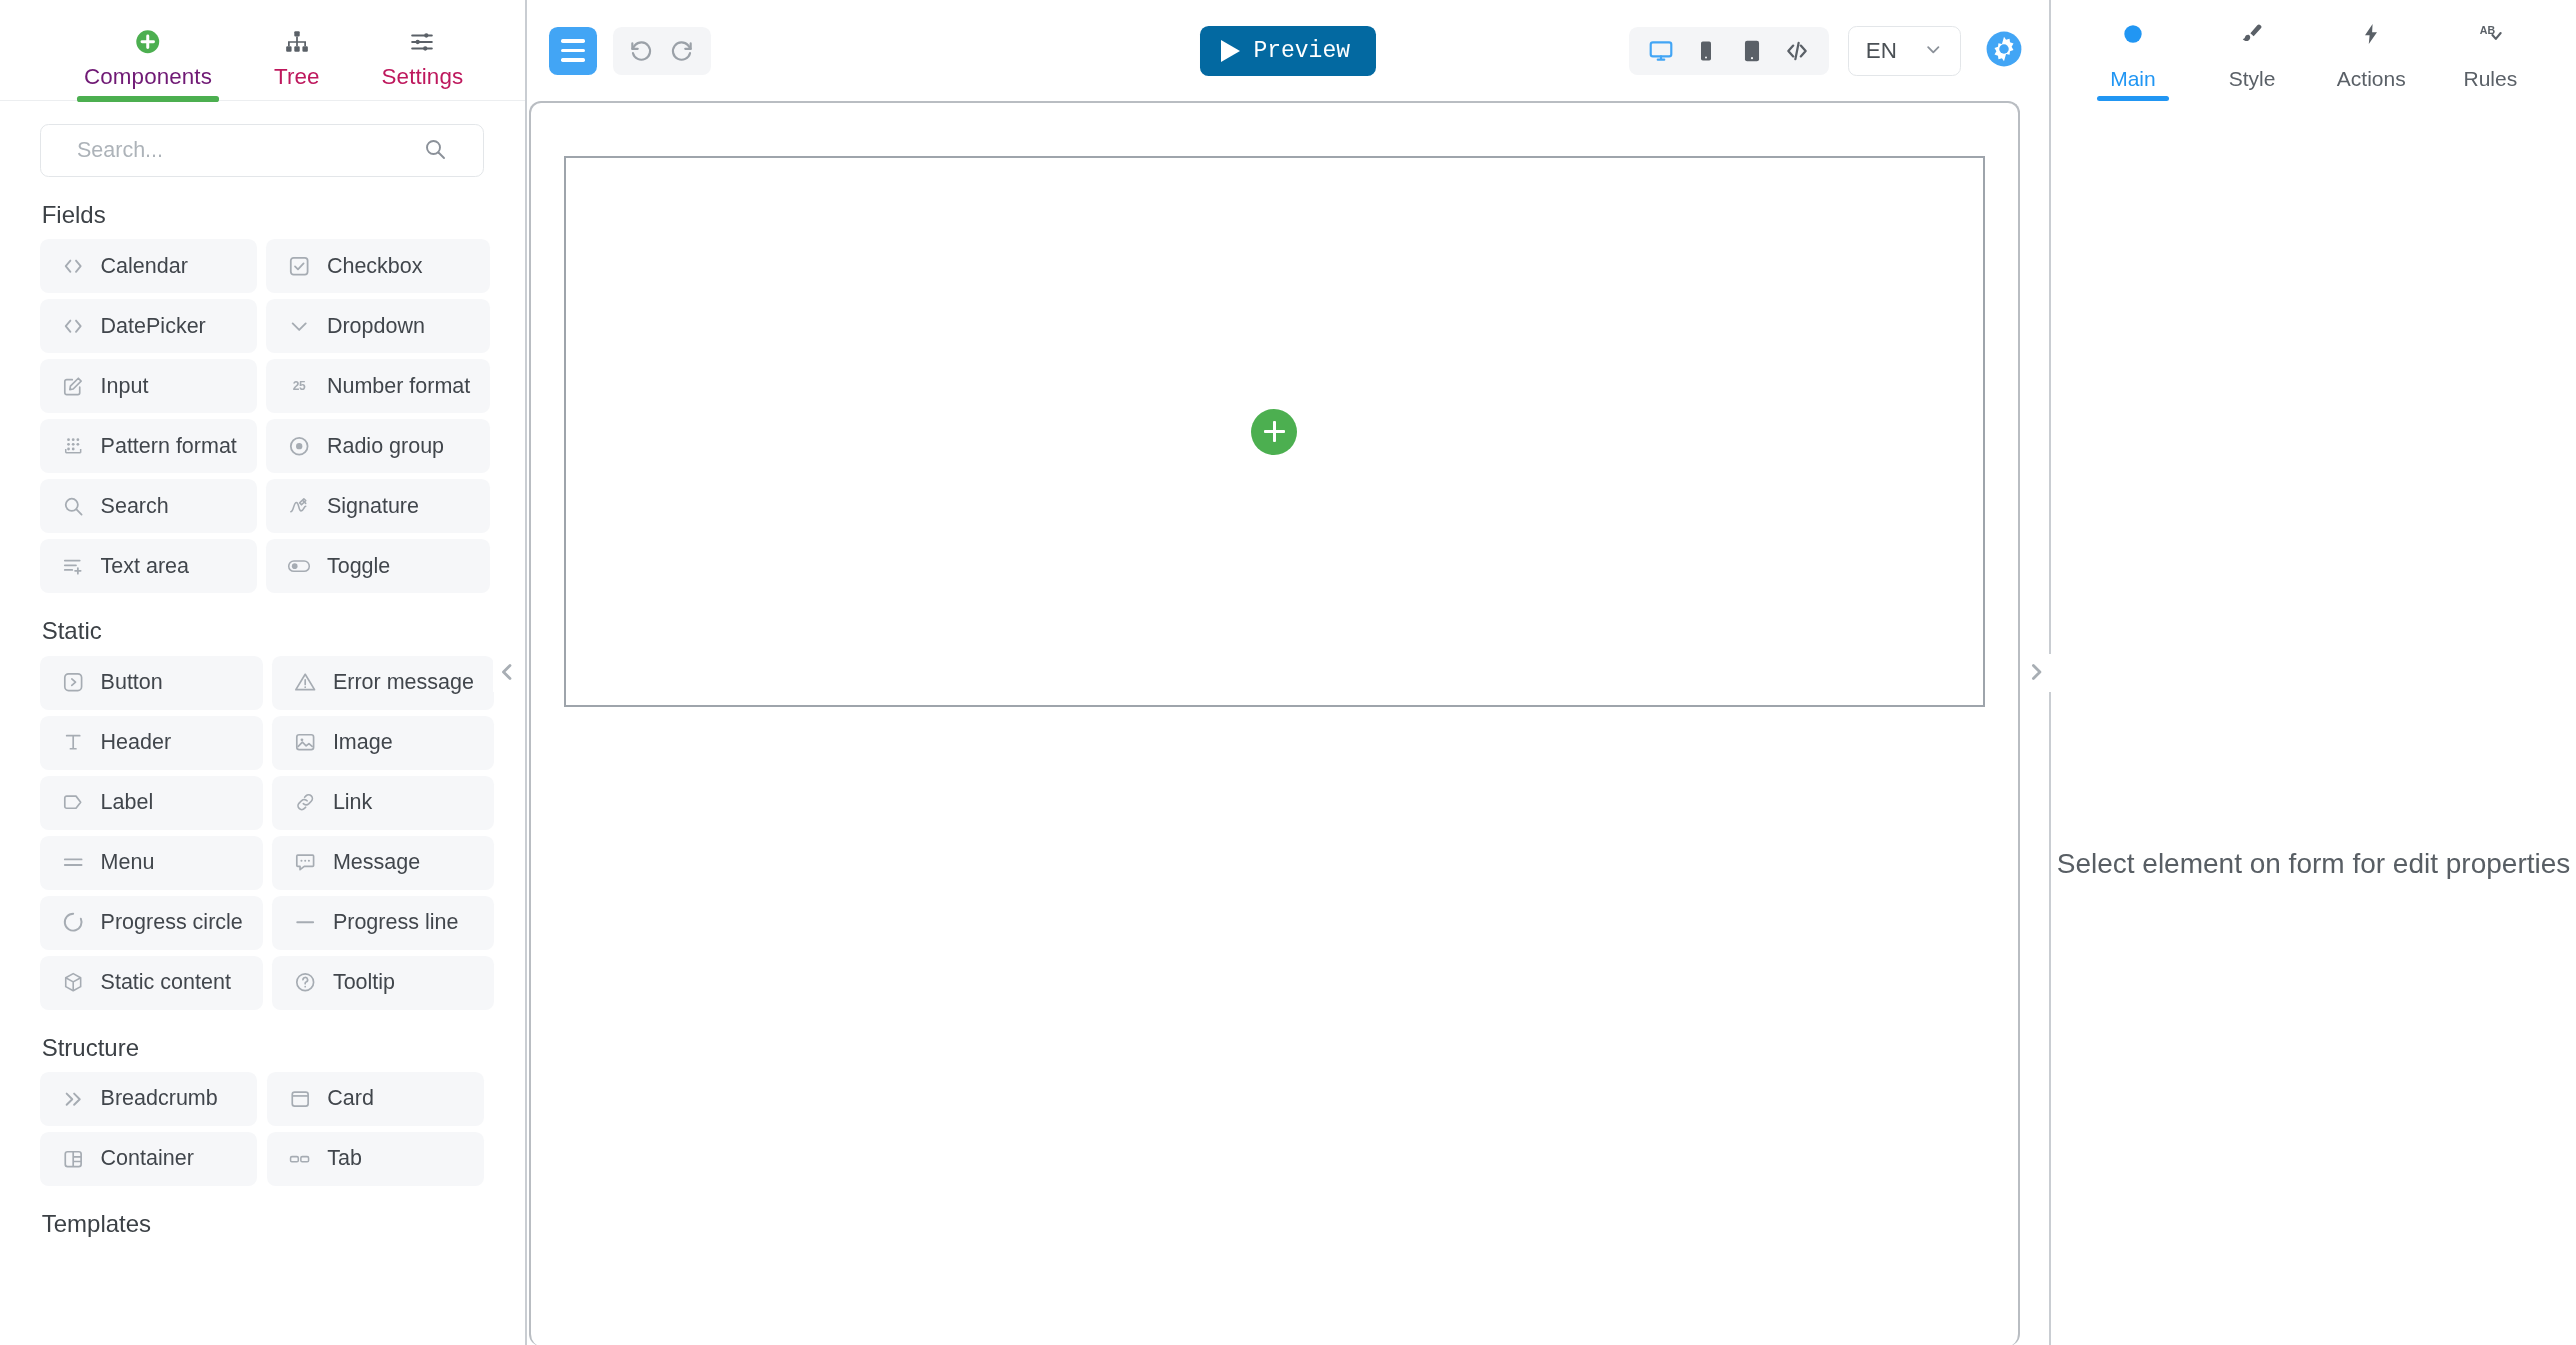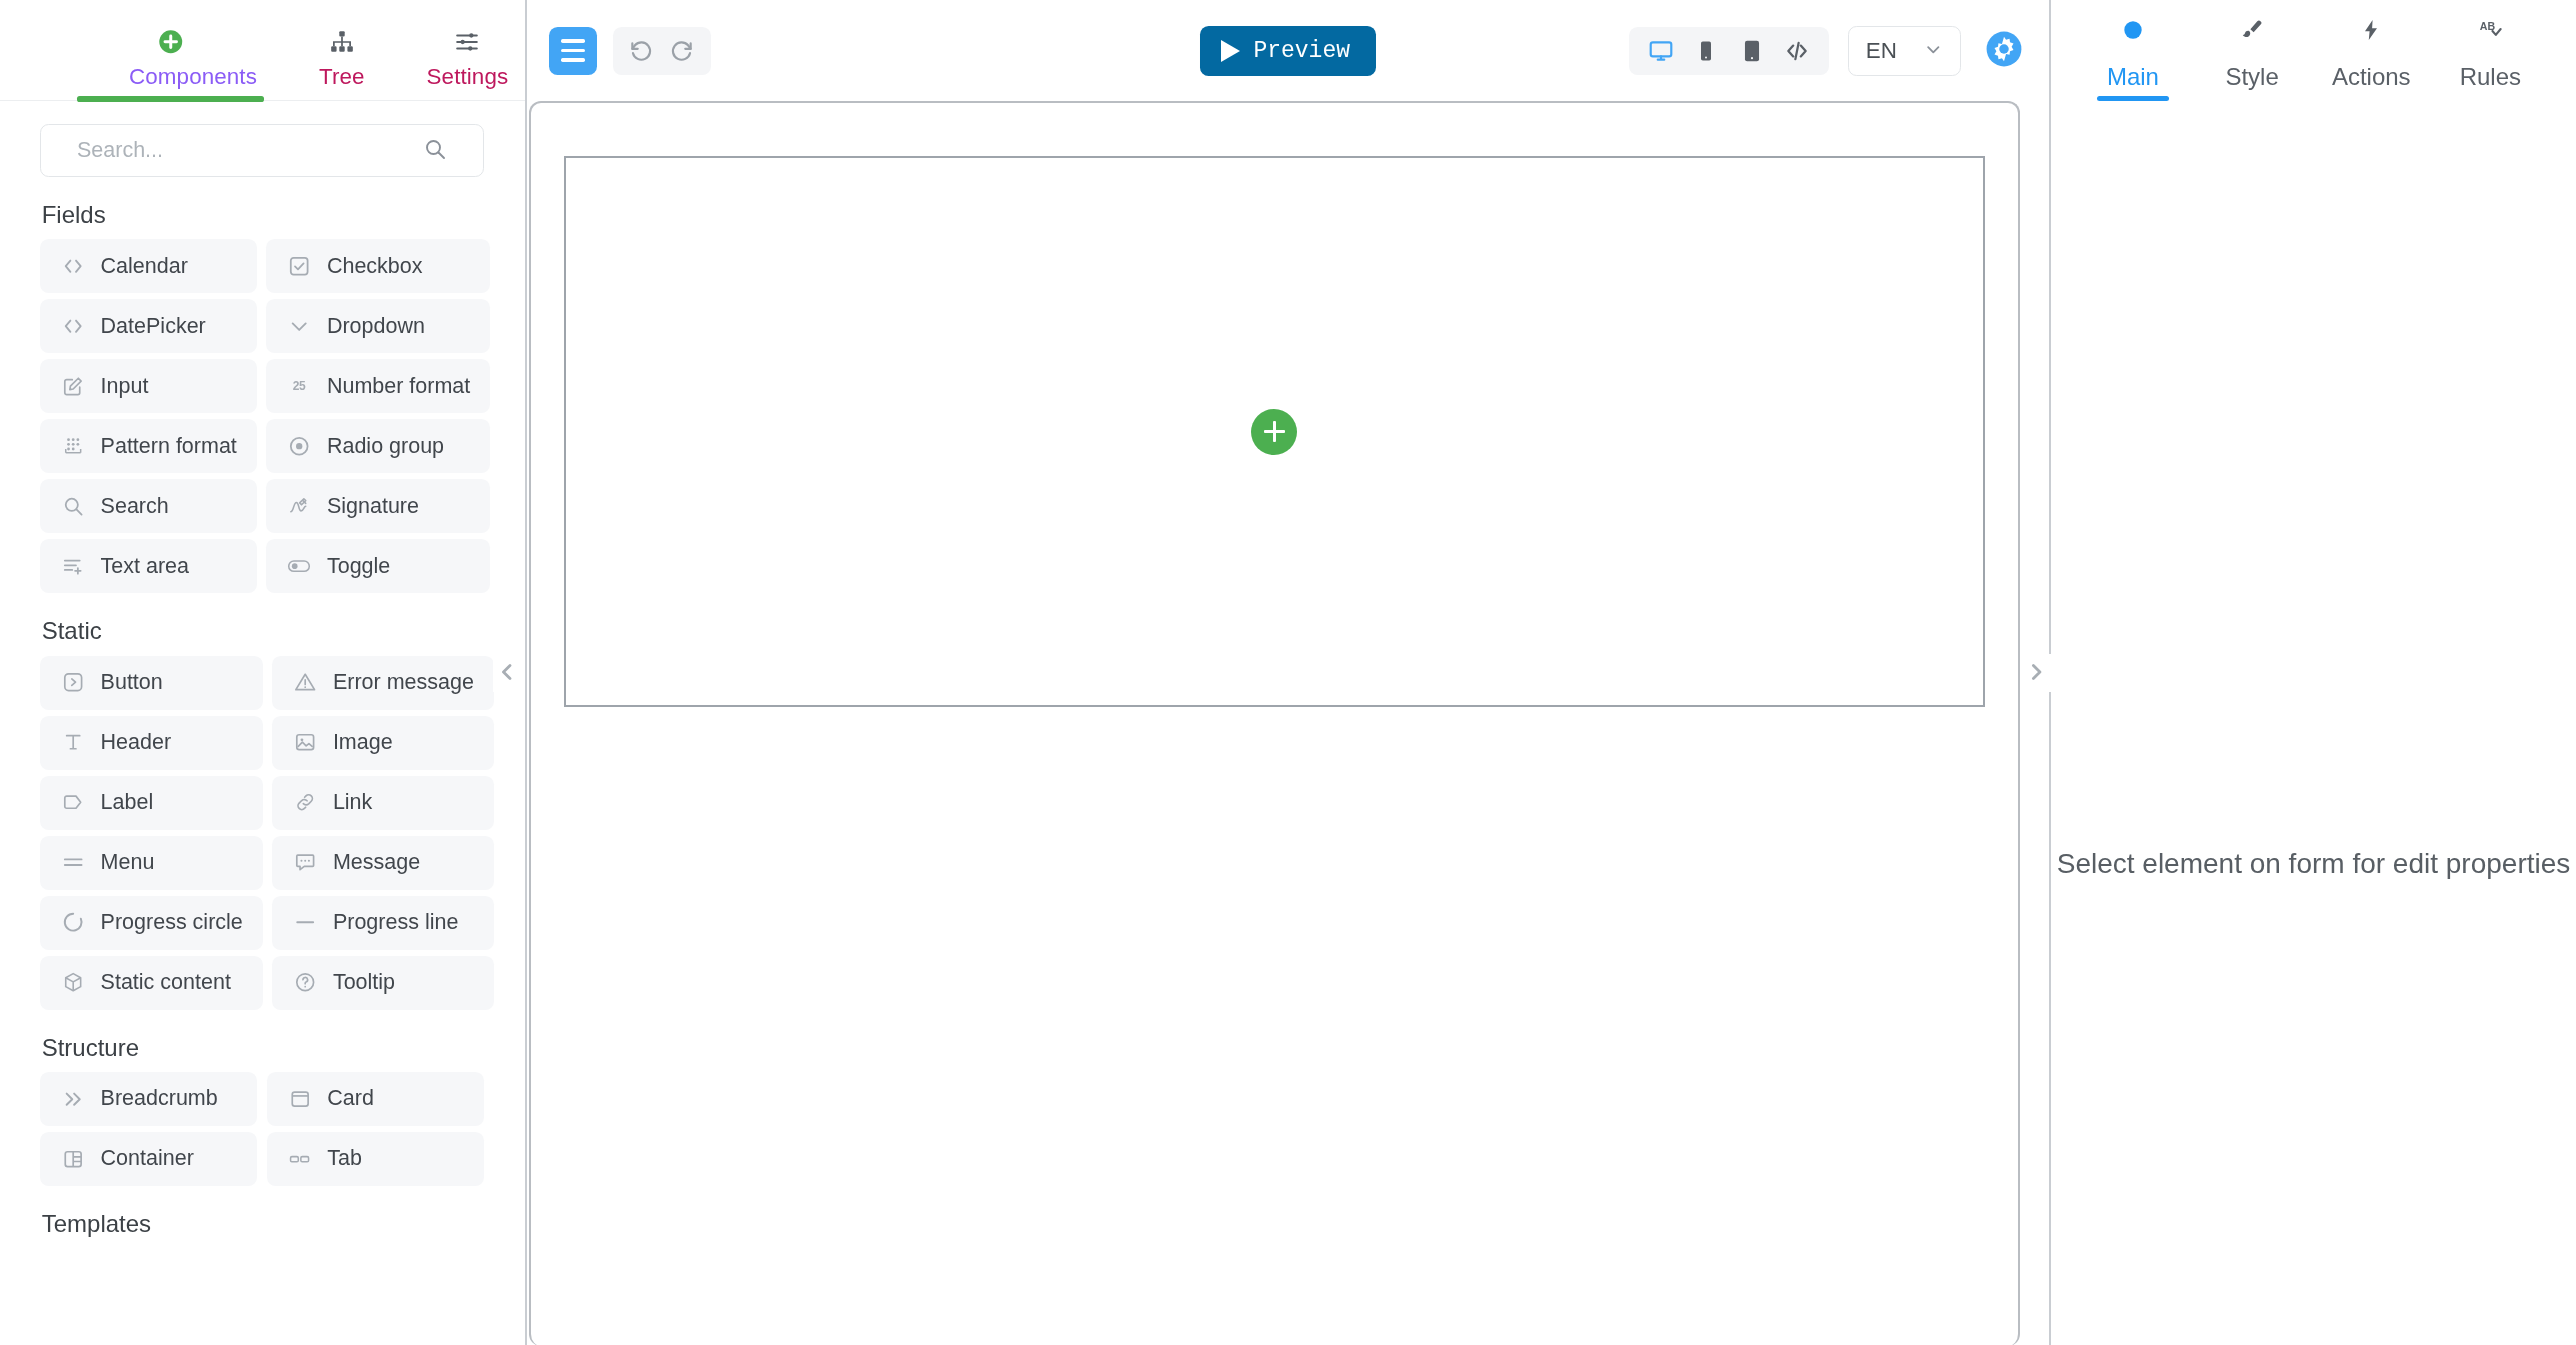--- a/index.html
+++ b/index.html
@@ -26,21 +26,21 @@
     border-bottom: 1.7px solid #eceef0;
     flex: none;
   }
   .sb-tab {
     display: flex; flex-direction: column; align-items: center;
     gap: 7.7px; padding-bottom: 10.3px; position: relative;
     cursor: pointer;
   }
   .sb-tab .ic { height: 29px; display: flex; align-items: center; justify-content: center; }
   .sb-tab .lb { font-size: 22.4px; color: #be185d; letter-spacing: 0.1px; }
-  .sb-tab.active .lb { color: #8b5cf6; margin-left: 45px; }
+  .sb-tab.active .lb { color: #701a75; }
   .sb-tab.active::after {
     content: ""; position: absolute; left: -6.9px; right: -6.9px; bottom: -1.7px;
     height: 6px; background: #4caf50; border-radius: 2.6px;
   }
 
   .sb-search-wrap { padding: 23px 41px 0 40px; flex: none; }
   .sb-search {
     height: 53px; border: 1.7px solid #e3e6e9; border-radius: 8.6px;
     display: flex; align-items: center; padding: 0 36px;
     background: #fff;
@@ -168,21 +168,21 @@
   }
   .rp-tabs {
     display: flex; align-items: flex-end; height: 101px;
     padding: 0 26px 0 22.4px; gap: 0; justify-content: space-around; flex: none;
   }
   .rp-tab {
     display: flex; flex-direction: column; align-items: center; gap: 18px;
     padding-bottom: 10.3px; position: relative; cursor: pointer; min-width: 83px;
   }
   .rp-tab .ic { height: 29px; display: flex; align-items: center; justify-content: center; color: #5a6067; }
-  .rp-tab .lb { font-size: 24px; color: #5a6067; }
+  .rp-tab .lb { font-size: 21px; color: #5a6067; }
   .rp-tab.active .lb { color: #2196f3; }
   .rp-tab.active::after {
     content: ""; position: absolute; left: 5.2px; right: 5.2px; bottom: 0px;
     height: 5.2px; background: #2196f3; border-radius: 2.6px;
   }
   .rp-body {
     flex: 1; display: flex; align-items: flex-start; justify-content: center;
     padding-top: 747px;
   }
   .rp-empty { font-size: 28px; color: #585e64; text-align: center; }

